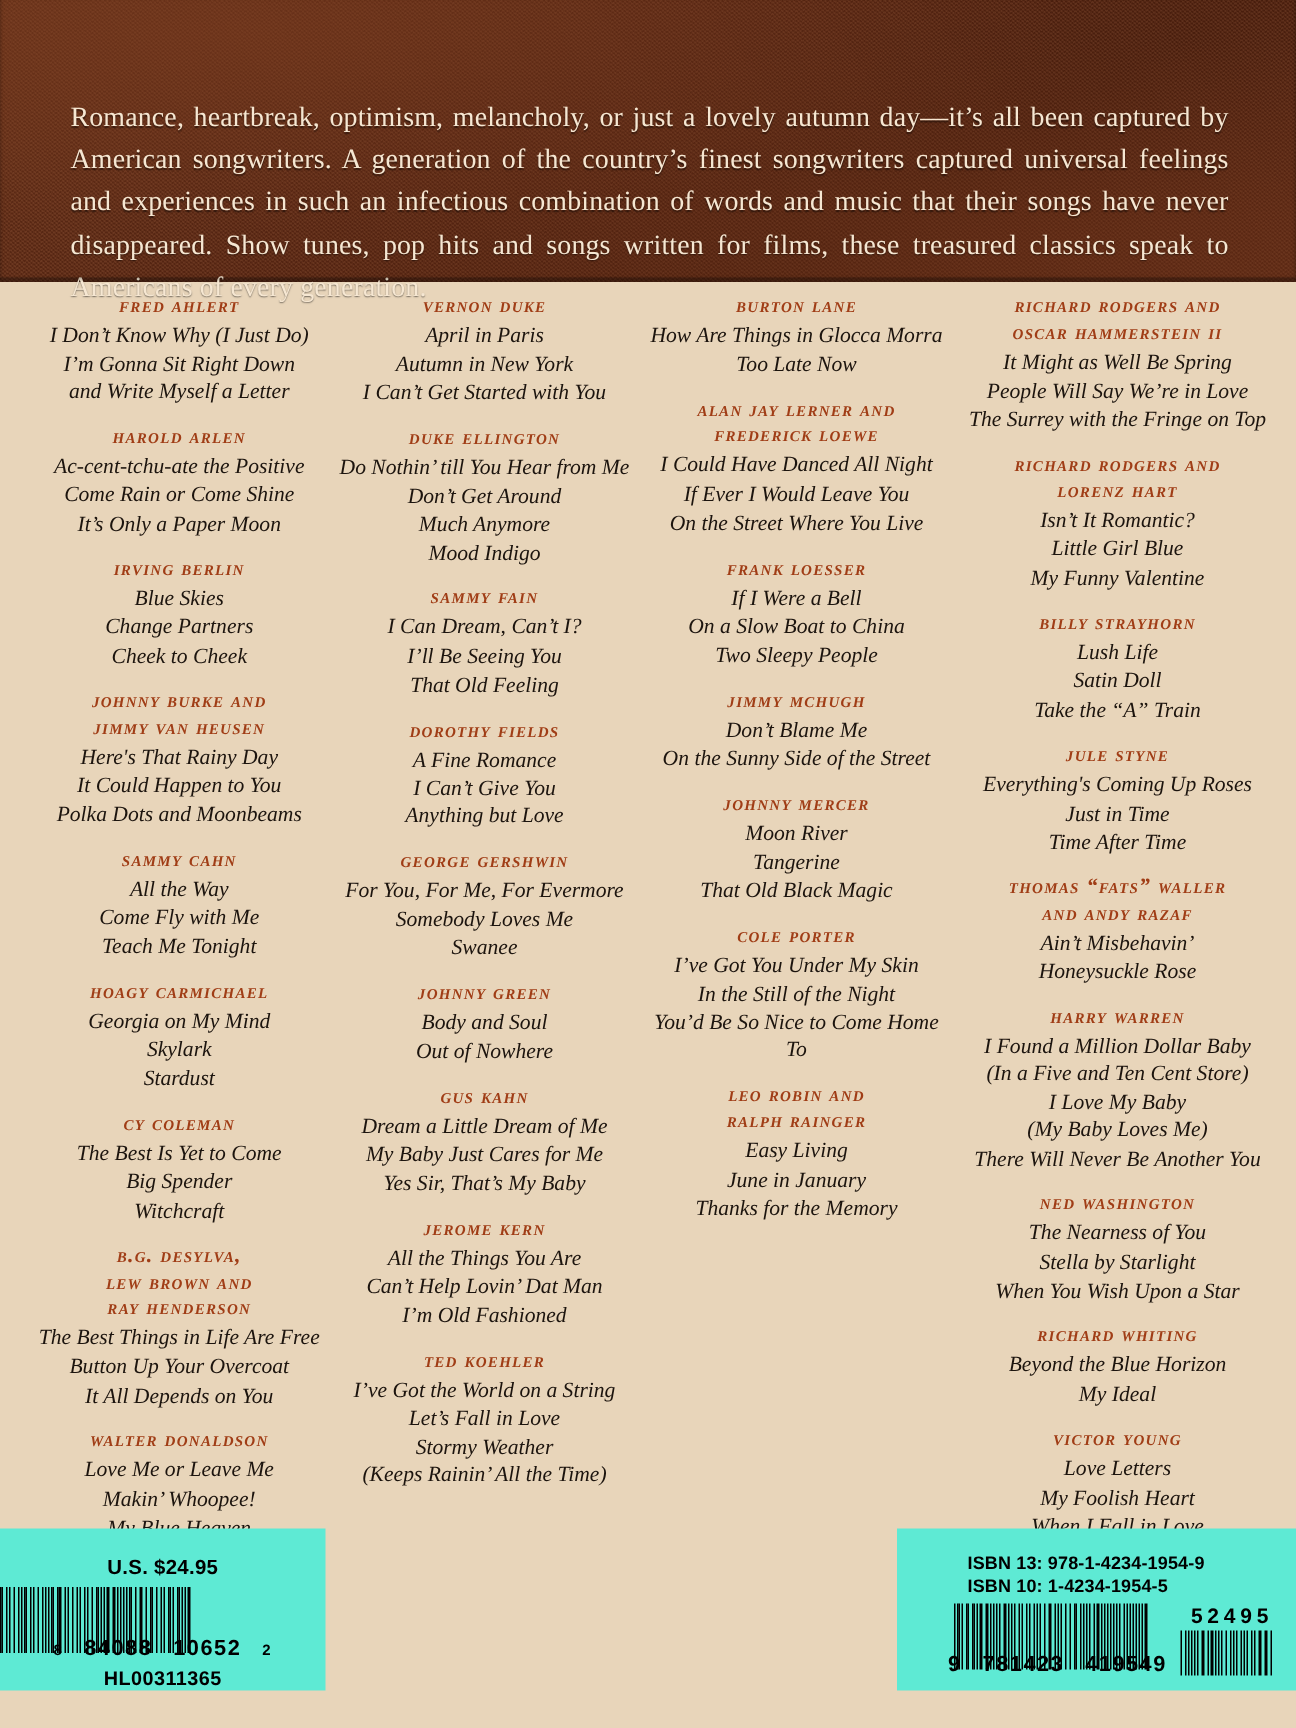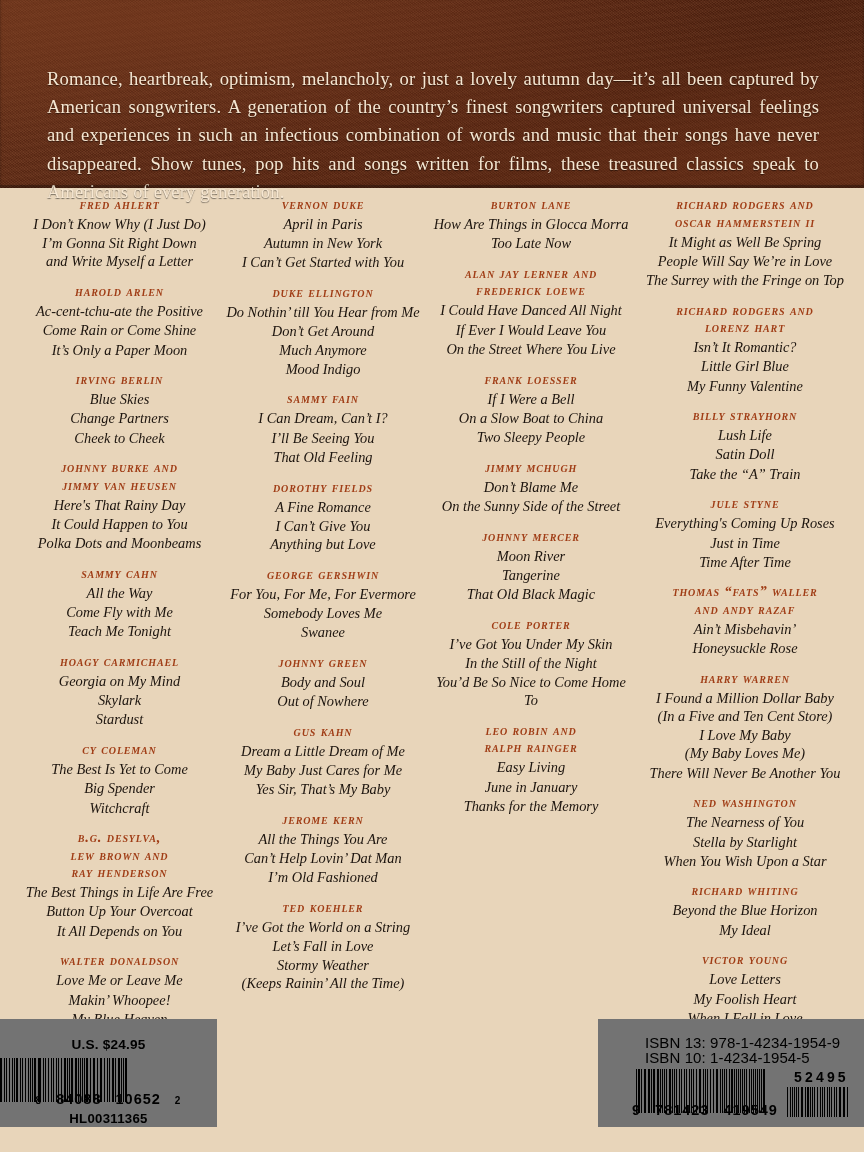--- a/index.html
+++ b/index.html
@@ -97,21 +97,21 @@
   #bottom-area {
     position: absolute;
     left: 0;
     top: 1019px;
     width: 864px;
     height: 133px;
   }
 
   .barcode-box {
     position: absolute;
-    background: #737373;
+    background: #5eead4;
     top: 0;
     height: 108px;
   }
   #left-barcode-box { left: 0; width: 217px; }
   #right-barcode-box { left: 598px; width: 266px; }
 
   .price-label {
     text-align: center;
     font-family: "Liberation Sans", sans-serif;
     font-weight: bold;
@@ -124,22 +124,22 @@
     text-align: center;
     font-family: "Liberation Sans", sans-serif;
     font-weight: bold;
     font-size: 13.2px;
     color: #000;
     letter-spacing: 0.3px;
     margin-top: 4px;
   }
   .isbn-block {
     font-family: "Liberation Sans", sans-serif;
-    font-size: 15px;
-    font-weight: normal;
+    font-size: 12px;
+    font-weight: bold;
     color: #000;
     margin: 16px 0 0 47px;
     line-height: 15px;
     letter-spacing: 0.1px;
   }
 
   .bars {
     display: flex;
     align-items: flex-end;
     height: 44px;

